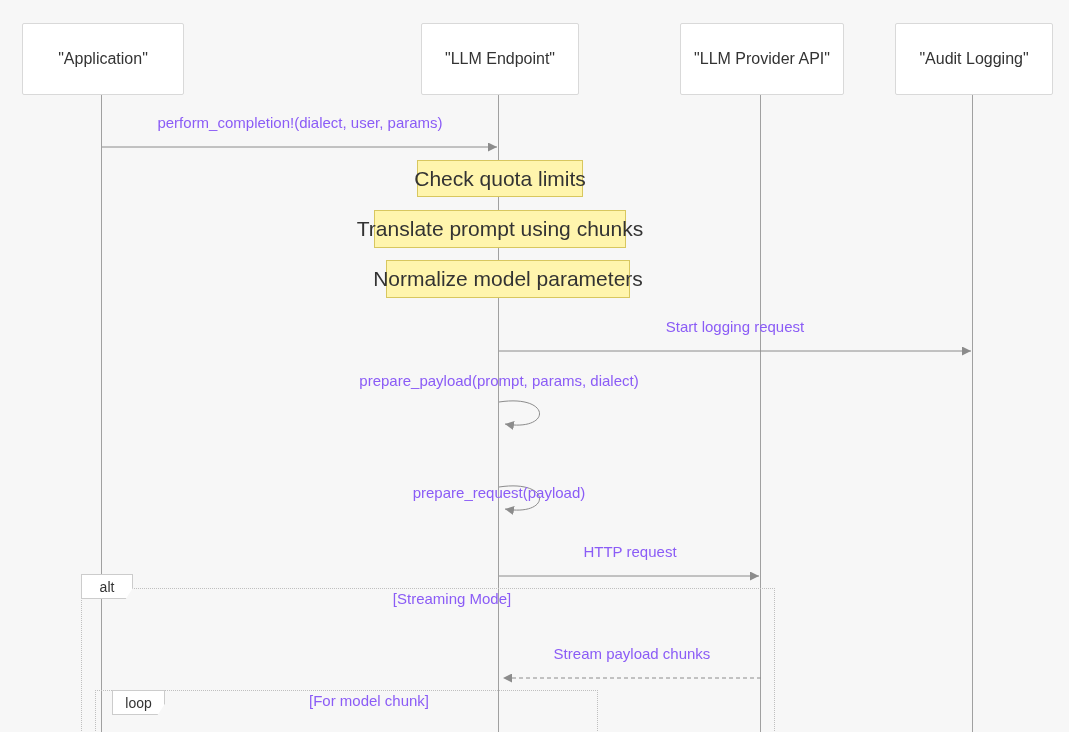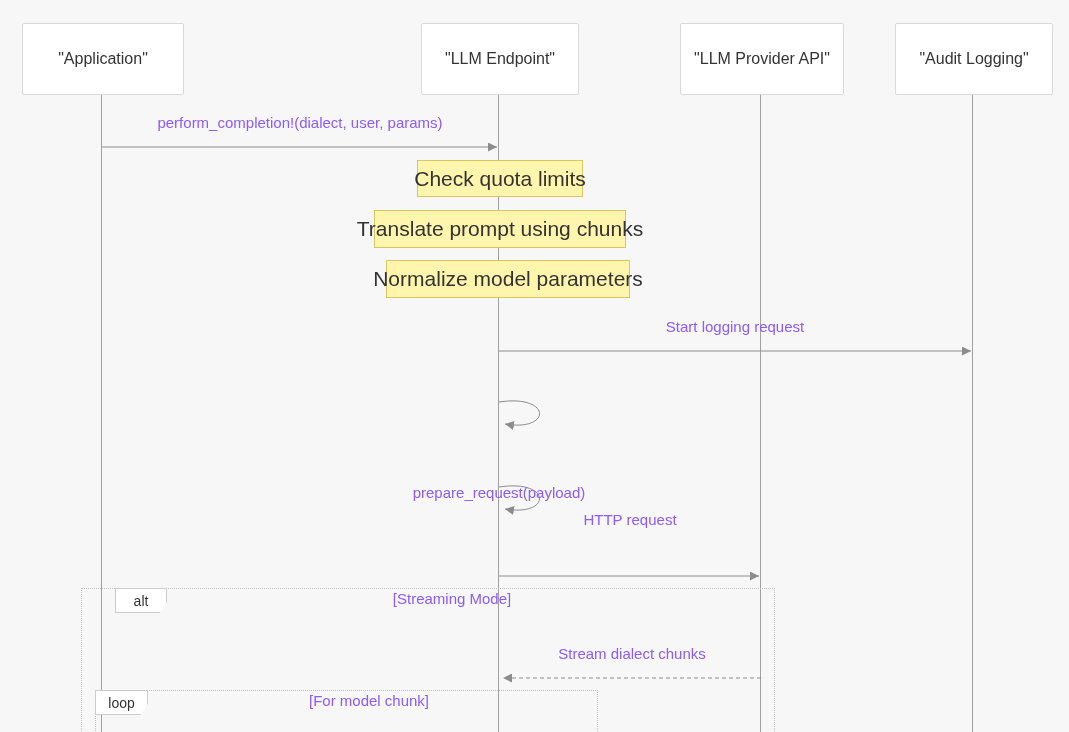--- a/index.html
+++ b/index.html
@@ -79,25 +79,25 @@
 <body>
 
 <div class="canvas">
 
   <div class="lifeline" style="left:101px; top:93px; height:639px;"></div>
   <div class="lifeline" style="left:498px; top:93px; height:639px;"></div>
   <div class="lifeline" style="left:760px; top:93px; height:639px;"></div>
   <div class="lifeline" style="left:972px; top:93px; height:639px;"></div>
 
   <div class="frame" style="left:81px; top:588px; width:692px; height:144px;"></div>
-  <div class="frame-label" style="left:81px; top:588px; width:50px; height:23px;margin-left:34px;">alt</div>
+  <div class="frame-label" style="left:81px; top:574px; width:50px; height:23px;">alt</div>
   <div class="msg-label" style="left:452px; top:590px;">[Streaming Mode]</div>
 
   <div class="frame" style="left:95px; top:690px; width:501px; height:42px;"></div>
-  <div class="frame-label" style="left:95px; top:690px; width:51px; height:23px;">loop</div>
+  <div class="frame-label" style="left:112px; top:690px; width:51px; height:23px;">loop</div>
   <div class="msg-label" style="left:369px; top:692px;">[For model chunk]</div>
 
   <svg class="overlay" width="1069" height="732">
     <defs>
       <marker id="arrowhead" viewBox="0 0 10 10" refX="10" refY="5" markerWidth="9" markerHeight="9" orient="auto">
         <path d="M0,0 L10,5 L0,10 z" fill="#8c8c8c"></path>
       </marker>
     </defs>
     <line x1="102" y1="147" x2="497" y2="147" stroke="#8c8c8c" stroke-width="1" marker-end="url(#arrowhead)"></line>
     <line x1="499" y1="351" x2="971" y2="351" stroke="#8c8c8c" stroke-width="1" marker-end="url(#arrowhead)"></line>
@@ -111,17 +111,18 @@
   <div class="actor" style="left:421px; top:23px; width:156px; height:70px;">"LLM Endpoint"</div>
   <div class="actor" style="left:680px; top:23px; width:162px; height:70px;">"LLM Provider API"</div>
   <div class="actor" style="left:895px; top:23px; width:156px; height:70px;">"Audit Logging"</div>
 
   <div class="note" style="left:417px; top:160px; width:164px; height:35px;">Check quota limits</div>
   <div class="note" style="left:374px; top:210px; width:250px; height:36px;">Translate prompt using chunks</div>
   <div class="note" style="left:386px; top:260px; width:242px; height:36px;">Normalize model parameters</div>
 
   <div class="msg-label" style="left:300px; top:114px;">perform_completion!(dialect, user, params)</div>
   <div class="msg-label" style="left:735px; top:318px;">Start logging request</div>
+  <div class="msg-label" style="left:499px; top:372px;">prepare_payload(prompt, params, dialect)</div>
   <div class="msg-label" style="left:499px; top:484px;">prepare_request(payload)</div>
-  <div class="msg-label" style="left:630px; top:511px;text-align:right;">HTTP request</div>
-  <div class="msg-label" style="left:632px; top:645px;">Stream dialect chunks</div>
+  <div class="msg-label" style="left:630px; top:543px;text-align:right;">HTTP request</div>
+  <div class="msg-label" style="left:632px; top:645px;">Stream payload chunks</div>
 
 </div>
 
 </body></html>

